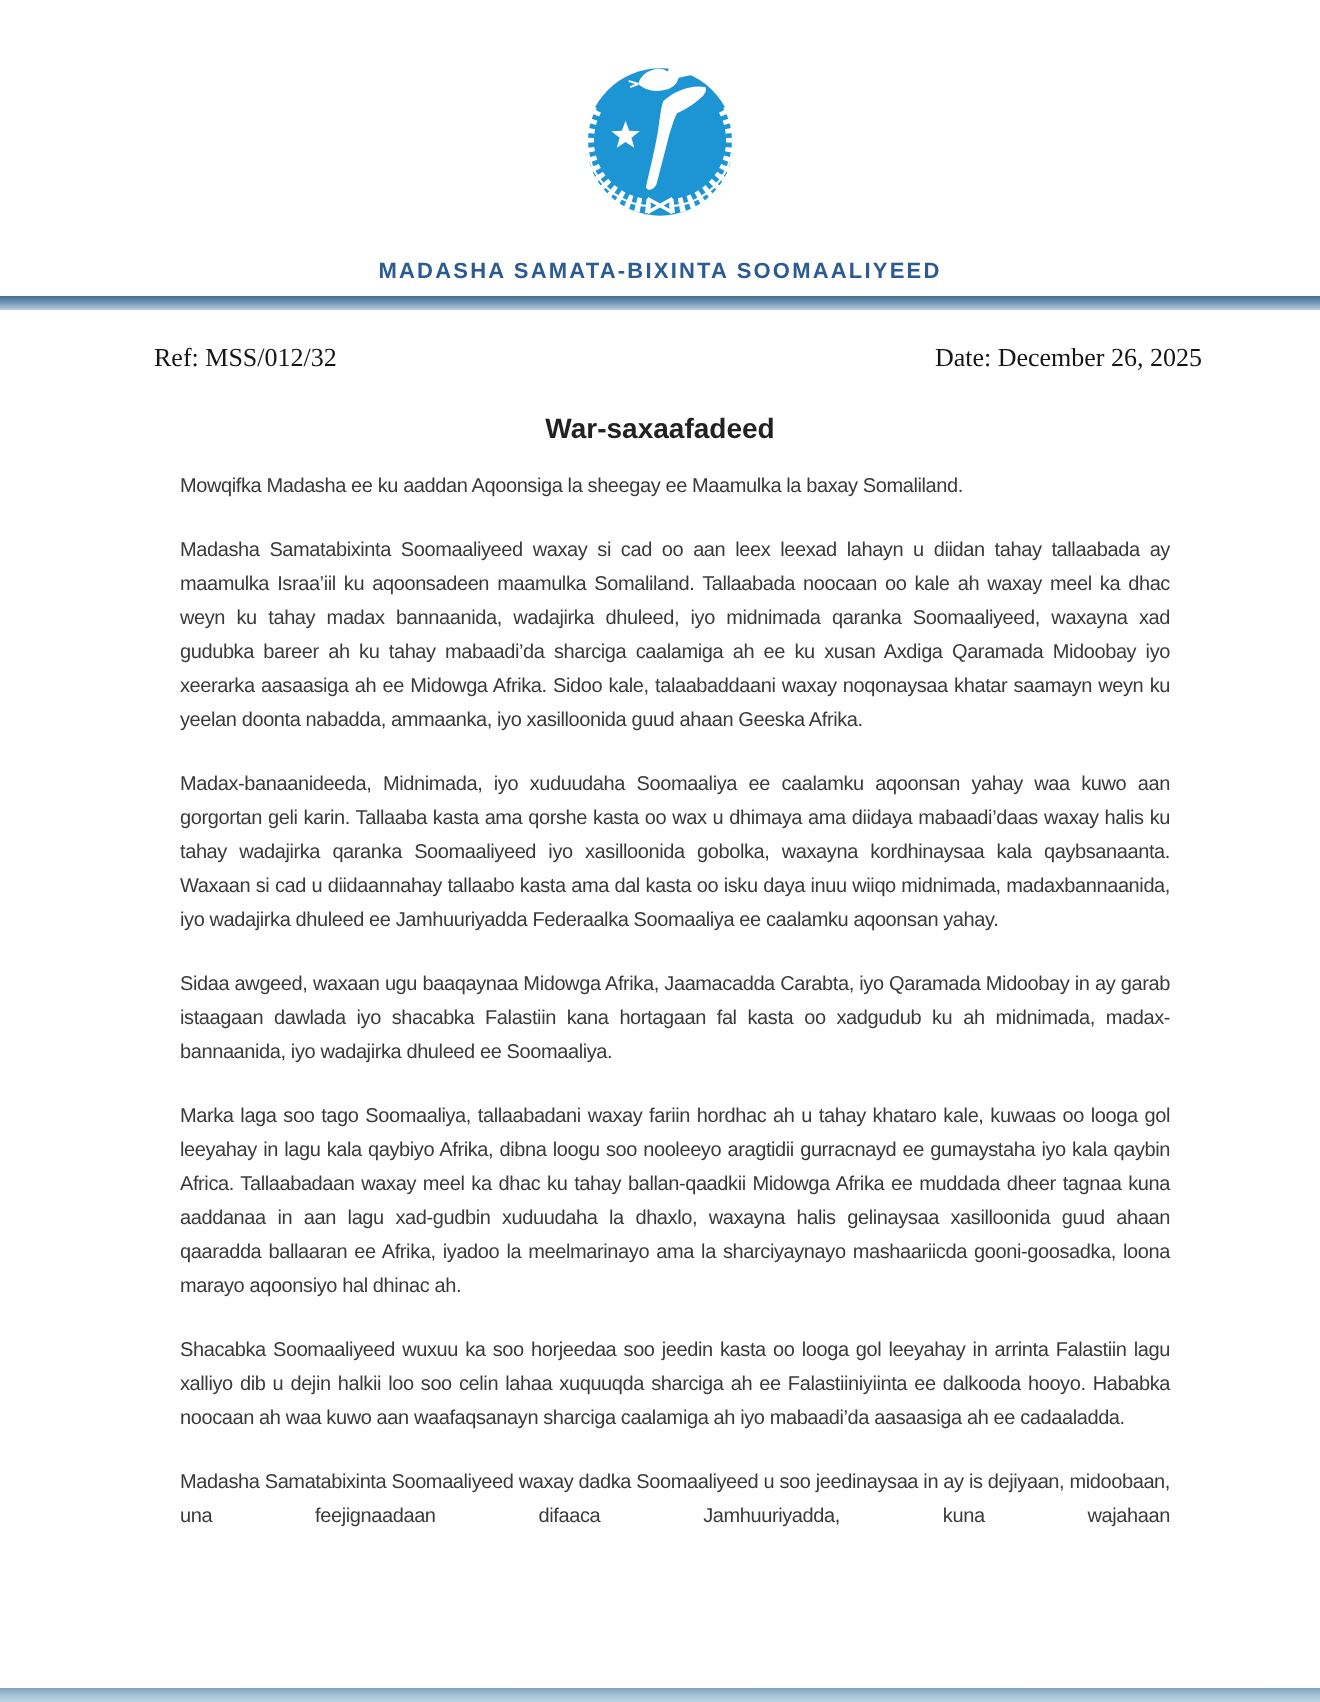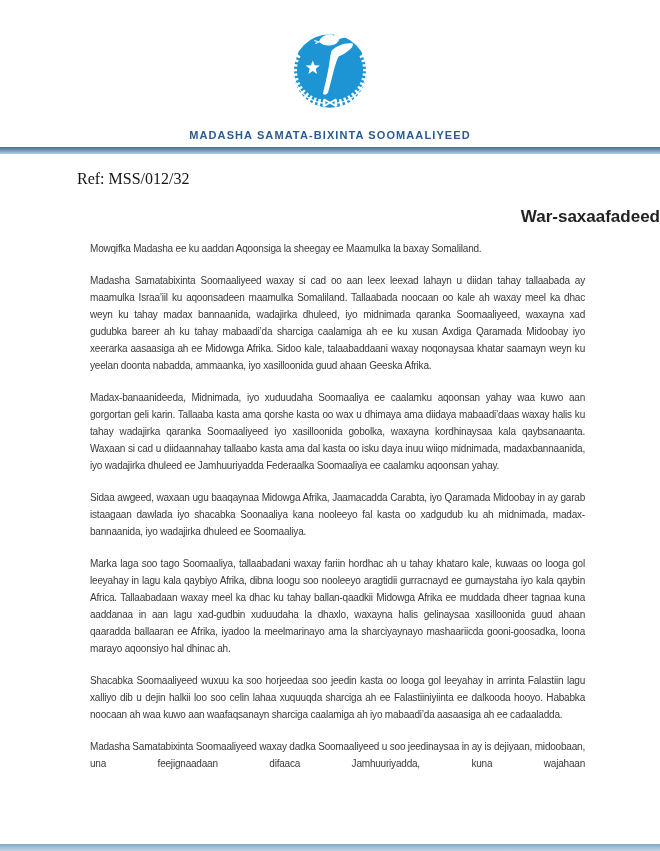--- a/index.html
+++ b/index.html
@@ -25,28 +25,28 @@
     height: 7px;
     margin-top: 6px;
     background: linear-gradient(180deg, #44708c 0%, #6f95b5 45%, #b6cfdf 100%);
   }
   
   .meta-row {
     display: flex;
     justify-content: space-between;
     padding: 16px 59px 0 77px;
     font-family: "Liberation Serif", serif;
-    font-size: 16px;
+    font-size: 13px;
     color: #151515;
   }
   
   .doc-title {
     margin: 19px 0 0 0;
-    text-align: right;
-    font-size: 17px;
+    text-align: center;
+    font-size: 14px;
     font-weight: bold;
     color: #222222;
   }
   
   .doc-body {
     padding: 13px 75px 0 90px;
     font-size: 10px;
     letter-spacing: -0.2px;
     line-height: 17px;
     color: #3a3a3a;
@@ -90,29 +90,30 @@
         </g>
       </svg>
     </div>
     <div class="org-name">MADASHA SAMATA-BIXINTA SOOMAALIYEED</div>
   </header>
 
   <div class="divider"></div>
 
   <div class="meta-row">
     <span>Ref: MSS/012/32</span>
+    <span>Date: December 26, 2025</span>
   </div>
 
   <h1 class="doc-title">War-saxaafadeed</h1>
 
   <main class="doc-body">
     <p class="intro">Mowqifka Madasha ee ku aaddan Aqoonsiga la sheegay ee Maamulka la baxay Somaliland.</p>
     <p>Madasha Samatabixinta Soomaaliyeed waxay si cad oo aan leex leexad lahayn u diidan tahay tallaabada ay maamulka Israa’iil ku aqoonsadeen maamulka Somaliland. Tallaabada noocaan oo kale ah waxay meel ka dhac weyn ku tahay madax bannaanida, wadajirka dhuleed, iyo midnimada qaranka Soomaaliyeed, waxayna xad gudubka bareer ah ku tahay mabaadi’da sharciga caalamiga ah ee ku xusan Axdiga Qaramada Midoobay iyo xeerarka aasaasiga ah ee Midowga Afrika. Sidoo kale, talaabaddaani waxay noqonaysaa khatar saamayn weyn ku yeelan doonta nabadda, ammaanka, iyo xasilloonida guud ahaan Geeska Afrika.</p>
     <p>Madax-banaanideeda, Midnimada, iyo xuduudaha Soomaaliya ee caalamku aqoonsan yahay waa kuwo aan gorgortan geli karin. Tallaaba kasta ama qorshe kasta oo wax u dhimaya ama diidaya mabaadi’daas waxay halis ku tahay wadajirka qaranka Soomaaliyeed iyo xasilloonida gobolka, waxayna kordhinaysaa kala qaybsanaanta. Waxaan si cad u diidaannahay tallaabo kasta ama dal kasta oo isku daya inuu wiiqo midnimada, madaxbannaanida, iyo wadajirka dhuleed ee Jamhuuriyadda Federaalka Soomaaliya ee caalamku aqoonsan yahay.</p>
-    <p>Sidaa awgeed, waxaan ugu baaqaynaa Midowga Afrika, Jaamacadda Carabta, iyo Qaramada Midoobay in ay garab istaagaan dawlada iyo shacabka Soonaaliya kana nooleeyo fal kasta oo xadgudub ku ah midnimada, madax-bannaanida, iyo wadajirka dhuleed ee Soomaaliya.</p>
+    <p>Sidaa awgeed, waxaan ugu baaqaynaa Midowga Afrika, Jaamacadda Carabta, iyo Qaramada Midoobay in ay garab istaagaan dawlada iyo shacabka Falastiin kana hortagaan fal kasta oo xadgudub ku ah midnimada, madax-bannaanida, iyo wadajirka dhuleed ee Soomaaliya.</p>
     <p>Marka laga soo tago Soomaaliya, tallaabadani waxay fariin hordhac ah u tahay khataro kale, kuwaas oo looga gol leeyahay in lagu kala qaybiyo Afrika, dibna loogu soo nooleeyo aragtidii gurracnayd ee gumaystaha iyo kala qaybin Africa. Tallaabadaan waxay meel ka dhac ku tahay ballan-qaadkii Midowga Afrika ee muddada dheer tagnaa kuna aaddanaa in aan lagu xad-gudbin xuduudaha la dhaxlo, waxayna halis gelinaysaa xasilloonida guud ahaan qaaradda ballaaran ee Afrika, iyadoo la meelmarinayo ama la sharciyaynayo mashaariicda gooni-goosadka, loona marayo aqoonsiyo hal dhinac ah.</p>
     <p>Shacabka Soomaaliyeed wuxuu ka soo horjeedaa soo jeedin kasta oo looga gol leeyahay in arrinta Falastiin lagu xalliyo dib u dejin halkii loo soo celin lahaa xuquuqda sharciga ah ee Falastiiniyiinta ee dalkooda hooyo. Hababka noocaan ah waa kuwo aan waafaqsanayn sharciga caalamiga ah iyo mabaadi’da aasaasiga ah ee cadaaladda.</p>
     <p class="clipped">Madasha Samatabixinta Soomaaliyeed waxay dadka Soomaaliyeed u soo jeedinaysaa in ay is dejiyaan, midoobaan, una feejignaadaan difaaca Jamhuuriyadda, kuna wajahaan</p>
   </main>
 
   <div class="footer-bar"></div>
 
 </div>
 
 </body></html>

